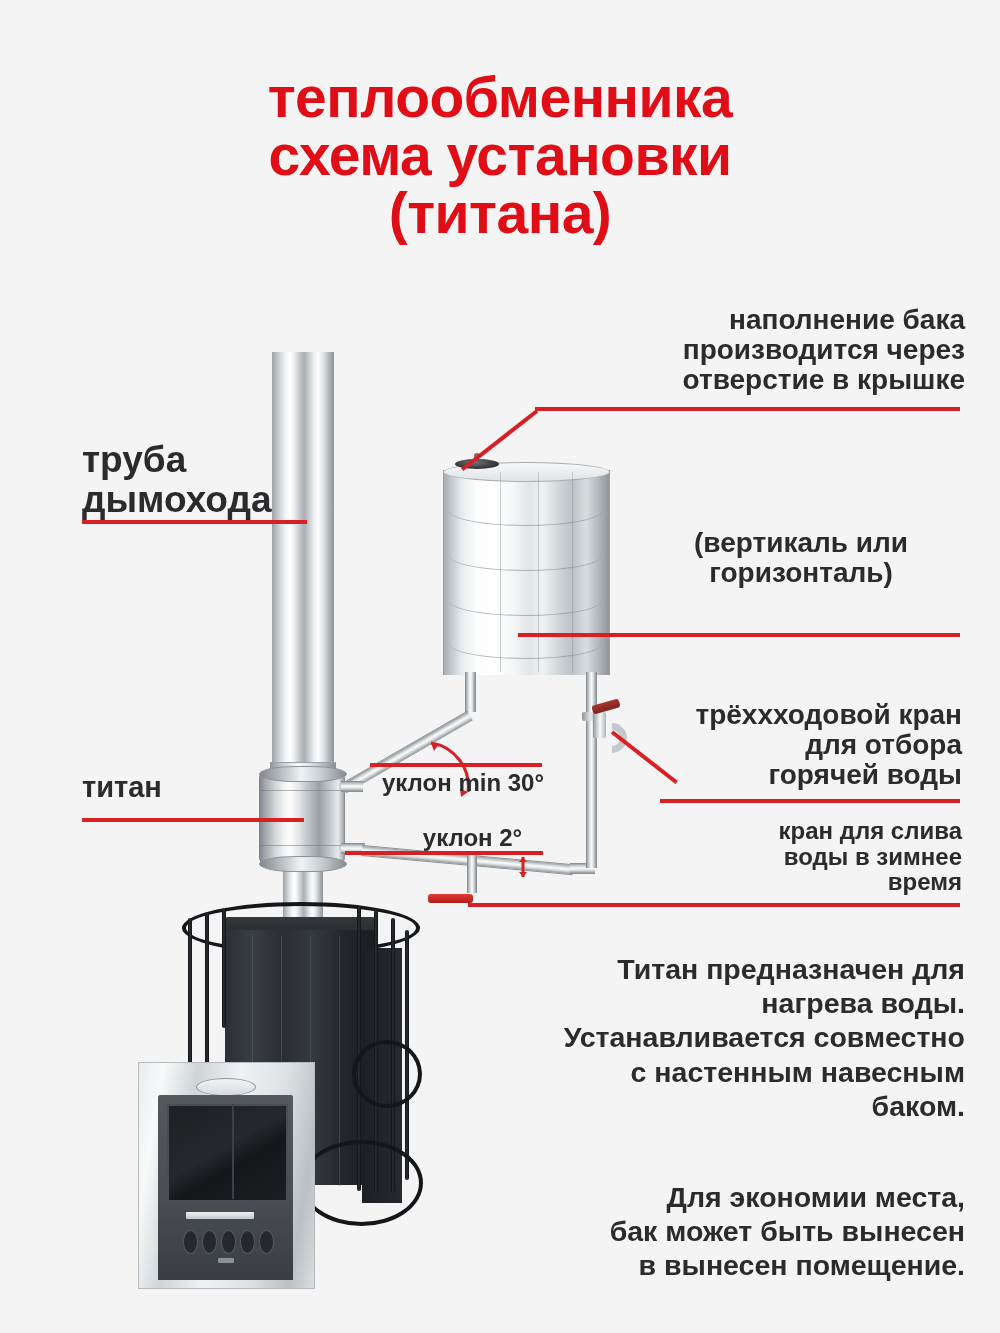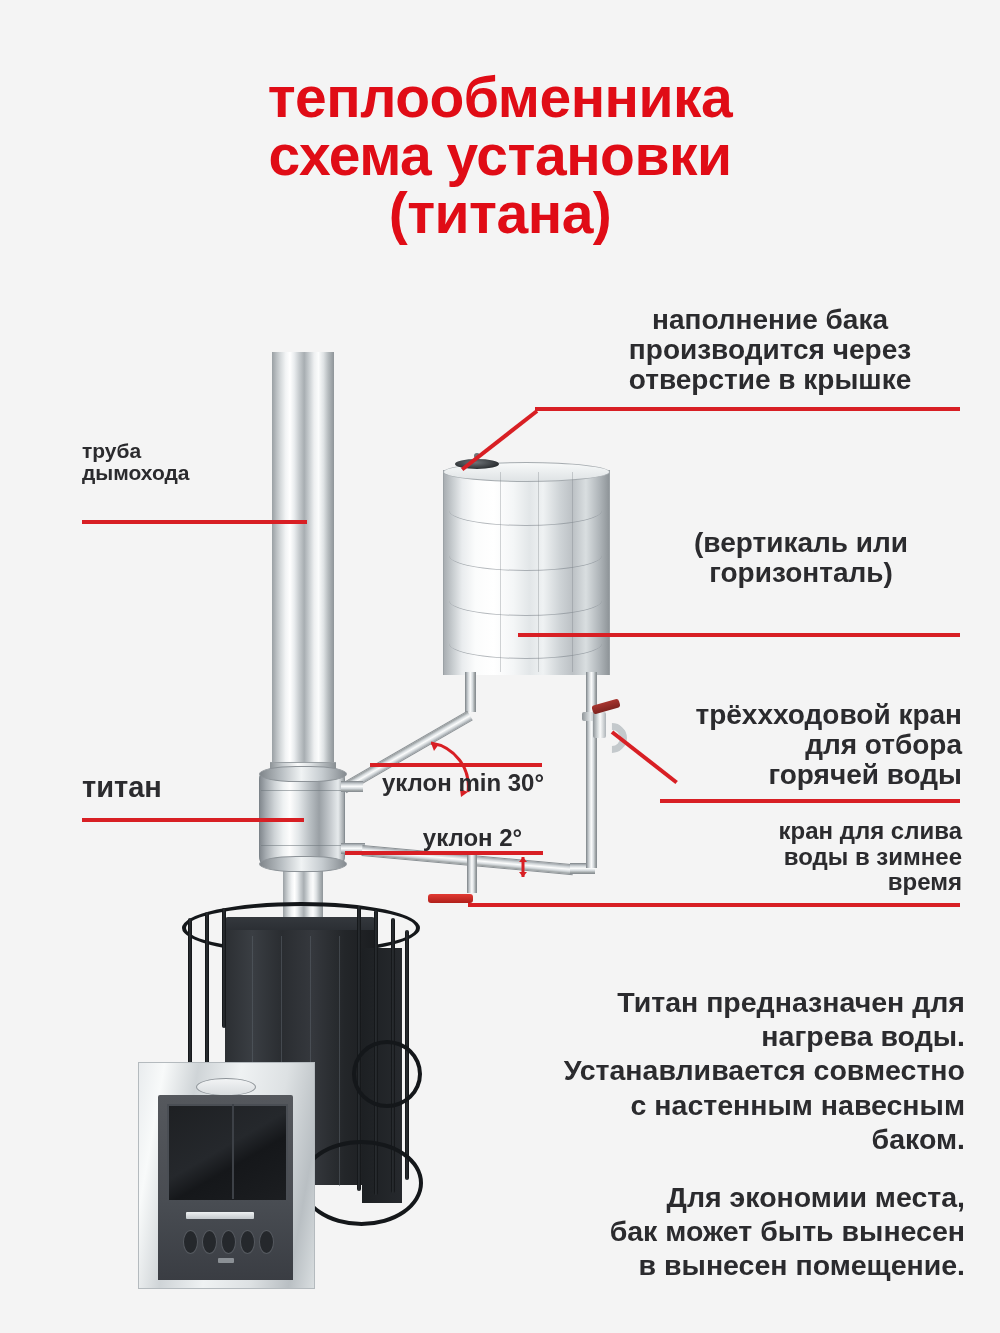--- a/index.html
+++ b/index.html
@@ -361,27 +361,27 @@
 
   <div class="rdiag" style="left:612px;top:730px;width:82px;transform:rotate(38deg);"></div>
   <div class="rl h" style="left:660px;top:799px;width:300px;"></div>
 
   <div class="rl h" style="left:468px;top:903px;width:492px;"></div>
 
   <div class="rl h" style="left:370px;top:763px;width:172px;"></div>
 
   <div class="rl h" style="left:345px;top:851px;width:198px;"></div>
 
-  <div class="ann c" style="left:575px;top:305px;width:390px;font-size:28px;">
+  <div class="ann c" style="left:575px;top:305px;width:390px;font-size:28px;text-align:right;">
     <div>наполнение бака</div>
     <div>производится через</div>
     <div>отверстие в крышке</div>
   </div>
 
-  <div class="ann l" style="left:82px;top:440px;width:260px;font-size:21px;">
+  <div class="ann l" style="left:82px;top:440px;width:260px;font-size:37px;">
     <div>труба</div>
     <div>дымохода</div>
   </div>
 
   <div class="ann c" style="left:640px;top:528px;width:322px;font-size:28px;">
     <div>(вертикаль или</div>
     <div>горизонталь)</div>
   </div>
 
   <div class="ann l" style="left:82px;top:772px;width:220px;font-size:29px;">
@@ -397,21 +397,21 @@
   <div class="ann r" style="left:628px;top:818px;width:334px;font-size:24px;">
     <div>кран для слива</div>
     <div>воды в зимнее</div>
     <div>время</div>
   </div>
 
   <div class="ann c" style="left:368px;top:770px;width:190px;font-size:24px;">уклон min 30°</div>
 
   <div class="ann c" style="left:400px;top:825px;width:145px;font-size:24px;">уклон 2°</div>
 
-  <div class="para" style="left:420px;top:985px;width:545px;">
+  <div class="para" style="left:420px;top:952px;width:545px;">
     <div>Титан предназначен для</div>
     <div>нагрева воды.</div>
     <div>Устанавливается совместно</div>
     <div>с настенным навесным</div>
     <div>баком.</div>
   </div>
 
   <div class="para" style="left:420px;top:1180px;width:545px;">
     <div>Для экономии места,</div>
     <div>бак может быть вынесен</div>

